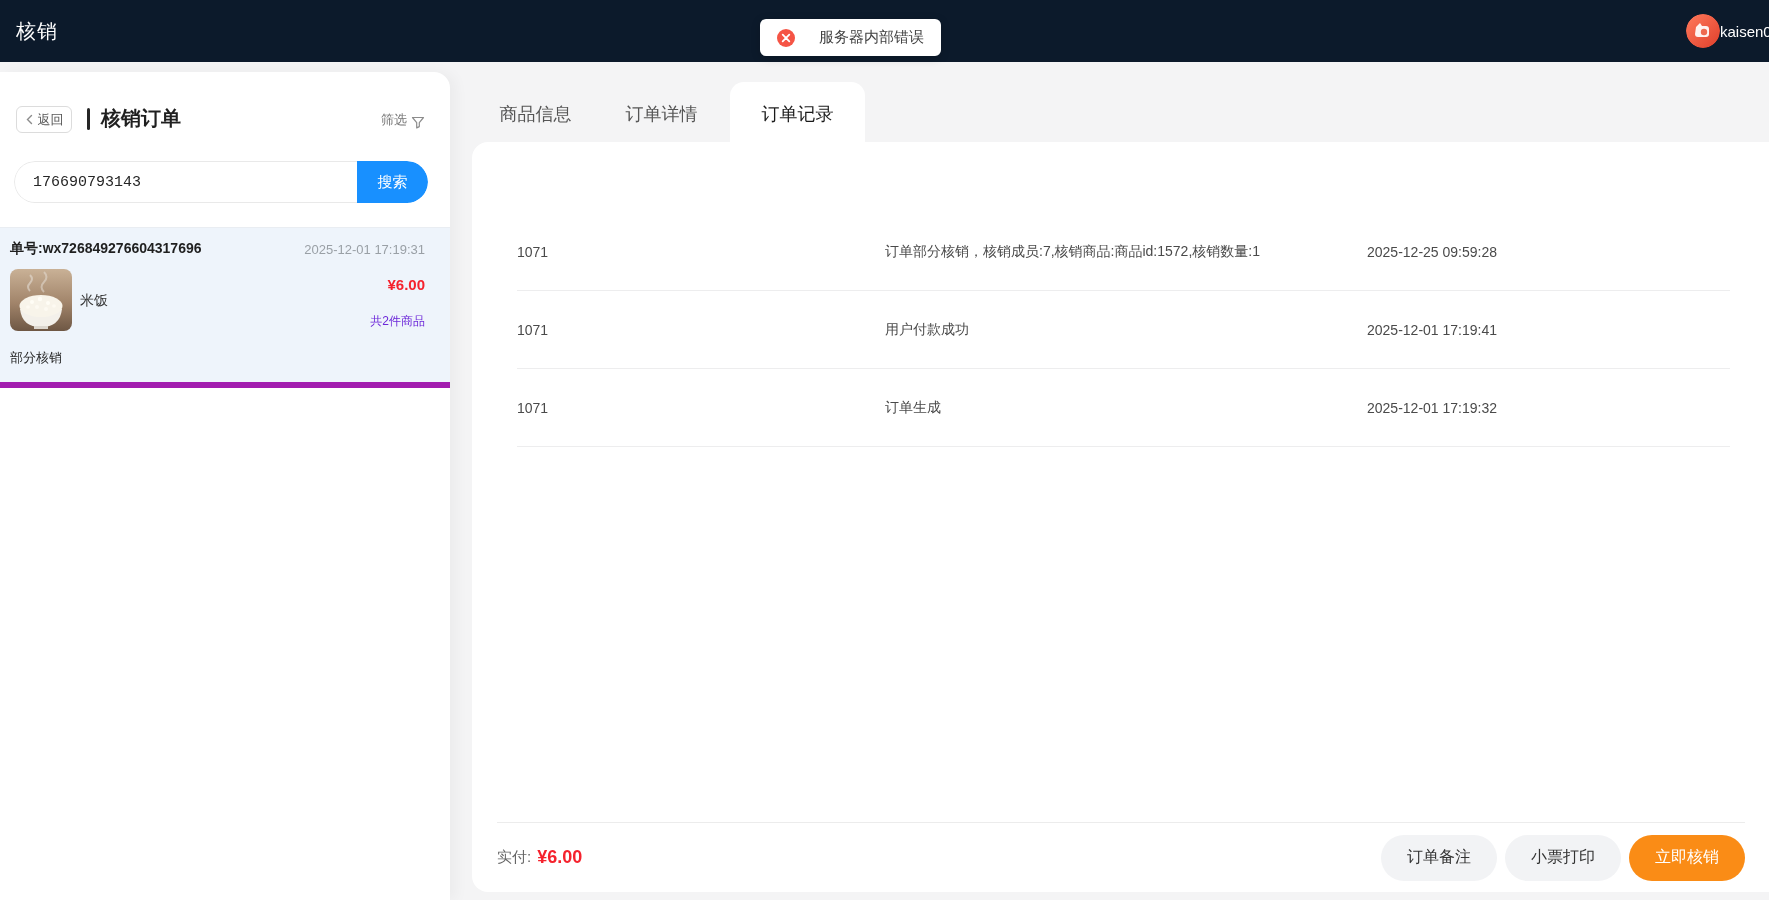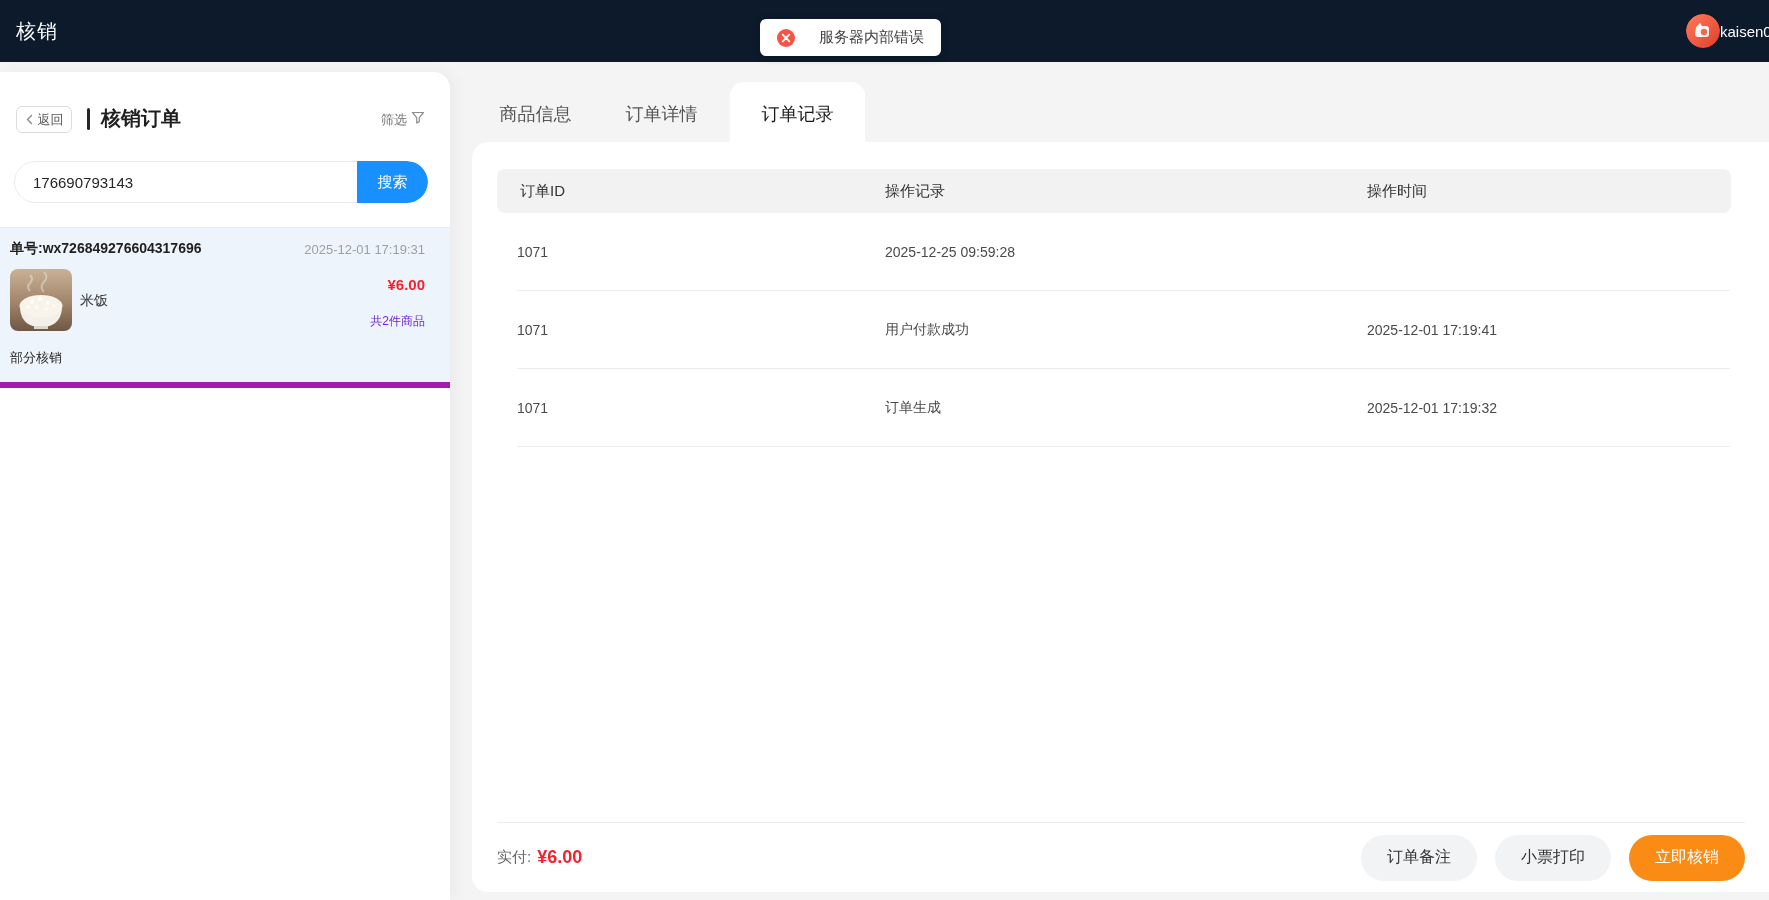--- a/index.html
+++ b/index.html
@@ -34,29 +34,29 @@
   }
   .sb-head{ position:absolute; left:0; top:30px; width:100%; height:34px;}
   .back-btn{
     position:absolute; left:16px; top:4px; width:56px; height:27px;
     border:1px solid #dcdcdc; border-radius:6px; background:#fff;
     display:flex; align-items:center; justify-content:center; gap:4px;
     font-size:13px; color:#595959; cursor:pointer;
   }
   .sb-title-bar{ position:absolute; left:87px; top:6px; width:3px; height:22px; background:#262626; border-radius:2px;}
   .sb-title{ position:absolute; left:101px; top:3px; font-size:20px; font-weight:bold; color:#1f1f1f;}
-  .filter{ position:absolute; left:381px; top:9px; display:flex; align-items:flex-start; gap:4px; font-size:13px; color:#737373; cursor:pointer;}
+  .filter{ position:absolute; left:381px; top:9px; display:flex; align-items:flex-end; gap:4px; font-size:13px; color:#737373; cursor:pointer;}
   .search-wrap{
     position:absolute; left:14px; top:89px; width:414px; height:42px;
     display:flex; border-radius:21px; overflow:hidden;
   }
   .search-input{
     flex:1; border:1px solid #e9e9e9; border-right:none; border-radius:21px 0 0 21px;
     padding:0 18px; font-size:15px; color:#262626; outline:none;
-    font-family:Liberation Sans, sans-serif;
+    font-family:Liberation Mono, monospace;
   }
   .search-btn{
     width:71px; border:none; background:var(--accent-blue,#1890ff); color:#fff;
     font-size:15px; border-radius:0 21px 21px 0; cursor:pointer;
     font-family:"Liberation Sans", sans-serif;
   }
   .order-card{
     position:absolute; left:0; top:155px; width:450px; height:161px;
     background:#eef4fb; border-top:1px solid #e9edf2; border-bottom:6px solid #a21caf;
     cursor:pointer;
@@ -94,21 +94,21 @@
     display:grid; grid-template-columns:368px 482px auto; align-items:center;
     font-size:14px; color:#4a4a4a;
   }
   .panel-footer{
     position:absolute; left:25px; right:24px; top:680px; height:70px;
     border-top:1px solid #ececec;
     display:flex; align-items:center;
   }
   .paid{ font-size:15px; color:#666;}
   .paid-value{ font-size:18px; font-weight:bold; color:var(--price-red,#f5222d); margin-left:6px;}
-  .footer-btns{ margin-left:auto; display:flex; gap:18px;}
+  .footer-btns{ margin-left:auto; display:flex; gap:8px;}
   .fbtn{
     min-width:116px; height:46px; border:none; border-radius:23px;
     background:#f2f3f5; color:#333; font-size:16px; cursor:pointer; padding:0 22px;
     font-family:"Liberation Sans", sans-serif;
   }
   .fbtn.primary{ background:var(--btn-orange,#fa8c16); color:#fff;}
   svg{ display:block;}
 </style>
 </head>
 <body>
@@ -209,29 +209,25 @@
   </div>
 </div>
 
 <div class="tabs">
   <div class="tab t0">商品信息</div>
   <div class="tab t1">订单详情</div>
   <div class="tab t2 active">订单记录</div>
 </div>
 
 <div class="panel">
-  <div class="thead">
-    <div>订单ID</div>
-    <div>操作记录</div>
-    <div>操作时间</div>
-  </div>
 
   <div class="tbody">
     <div class="trow">
       <div>1071</div>
+      <div>订单部分核销，核销成员:7,核销商品:商品id:1572,核销数量:1</div>
       <div>2025-12-25 09:59:28</div>
     </div>
     <div class="trow">
       <div>1071</div>
       <div>用户付款成功</div>
       <div>2025-12-01 17:19:41</div>
     </div>
     <div class="trow">
       <div>1071</div>
       <div>订单生成</div>

